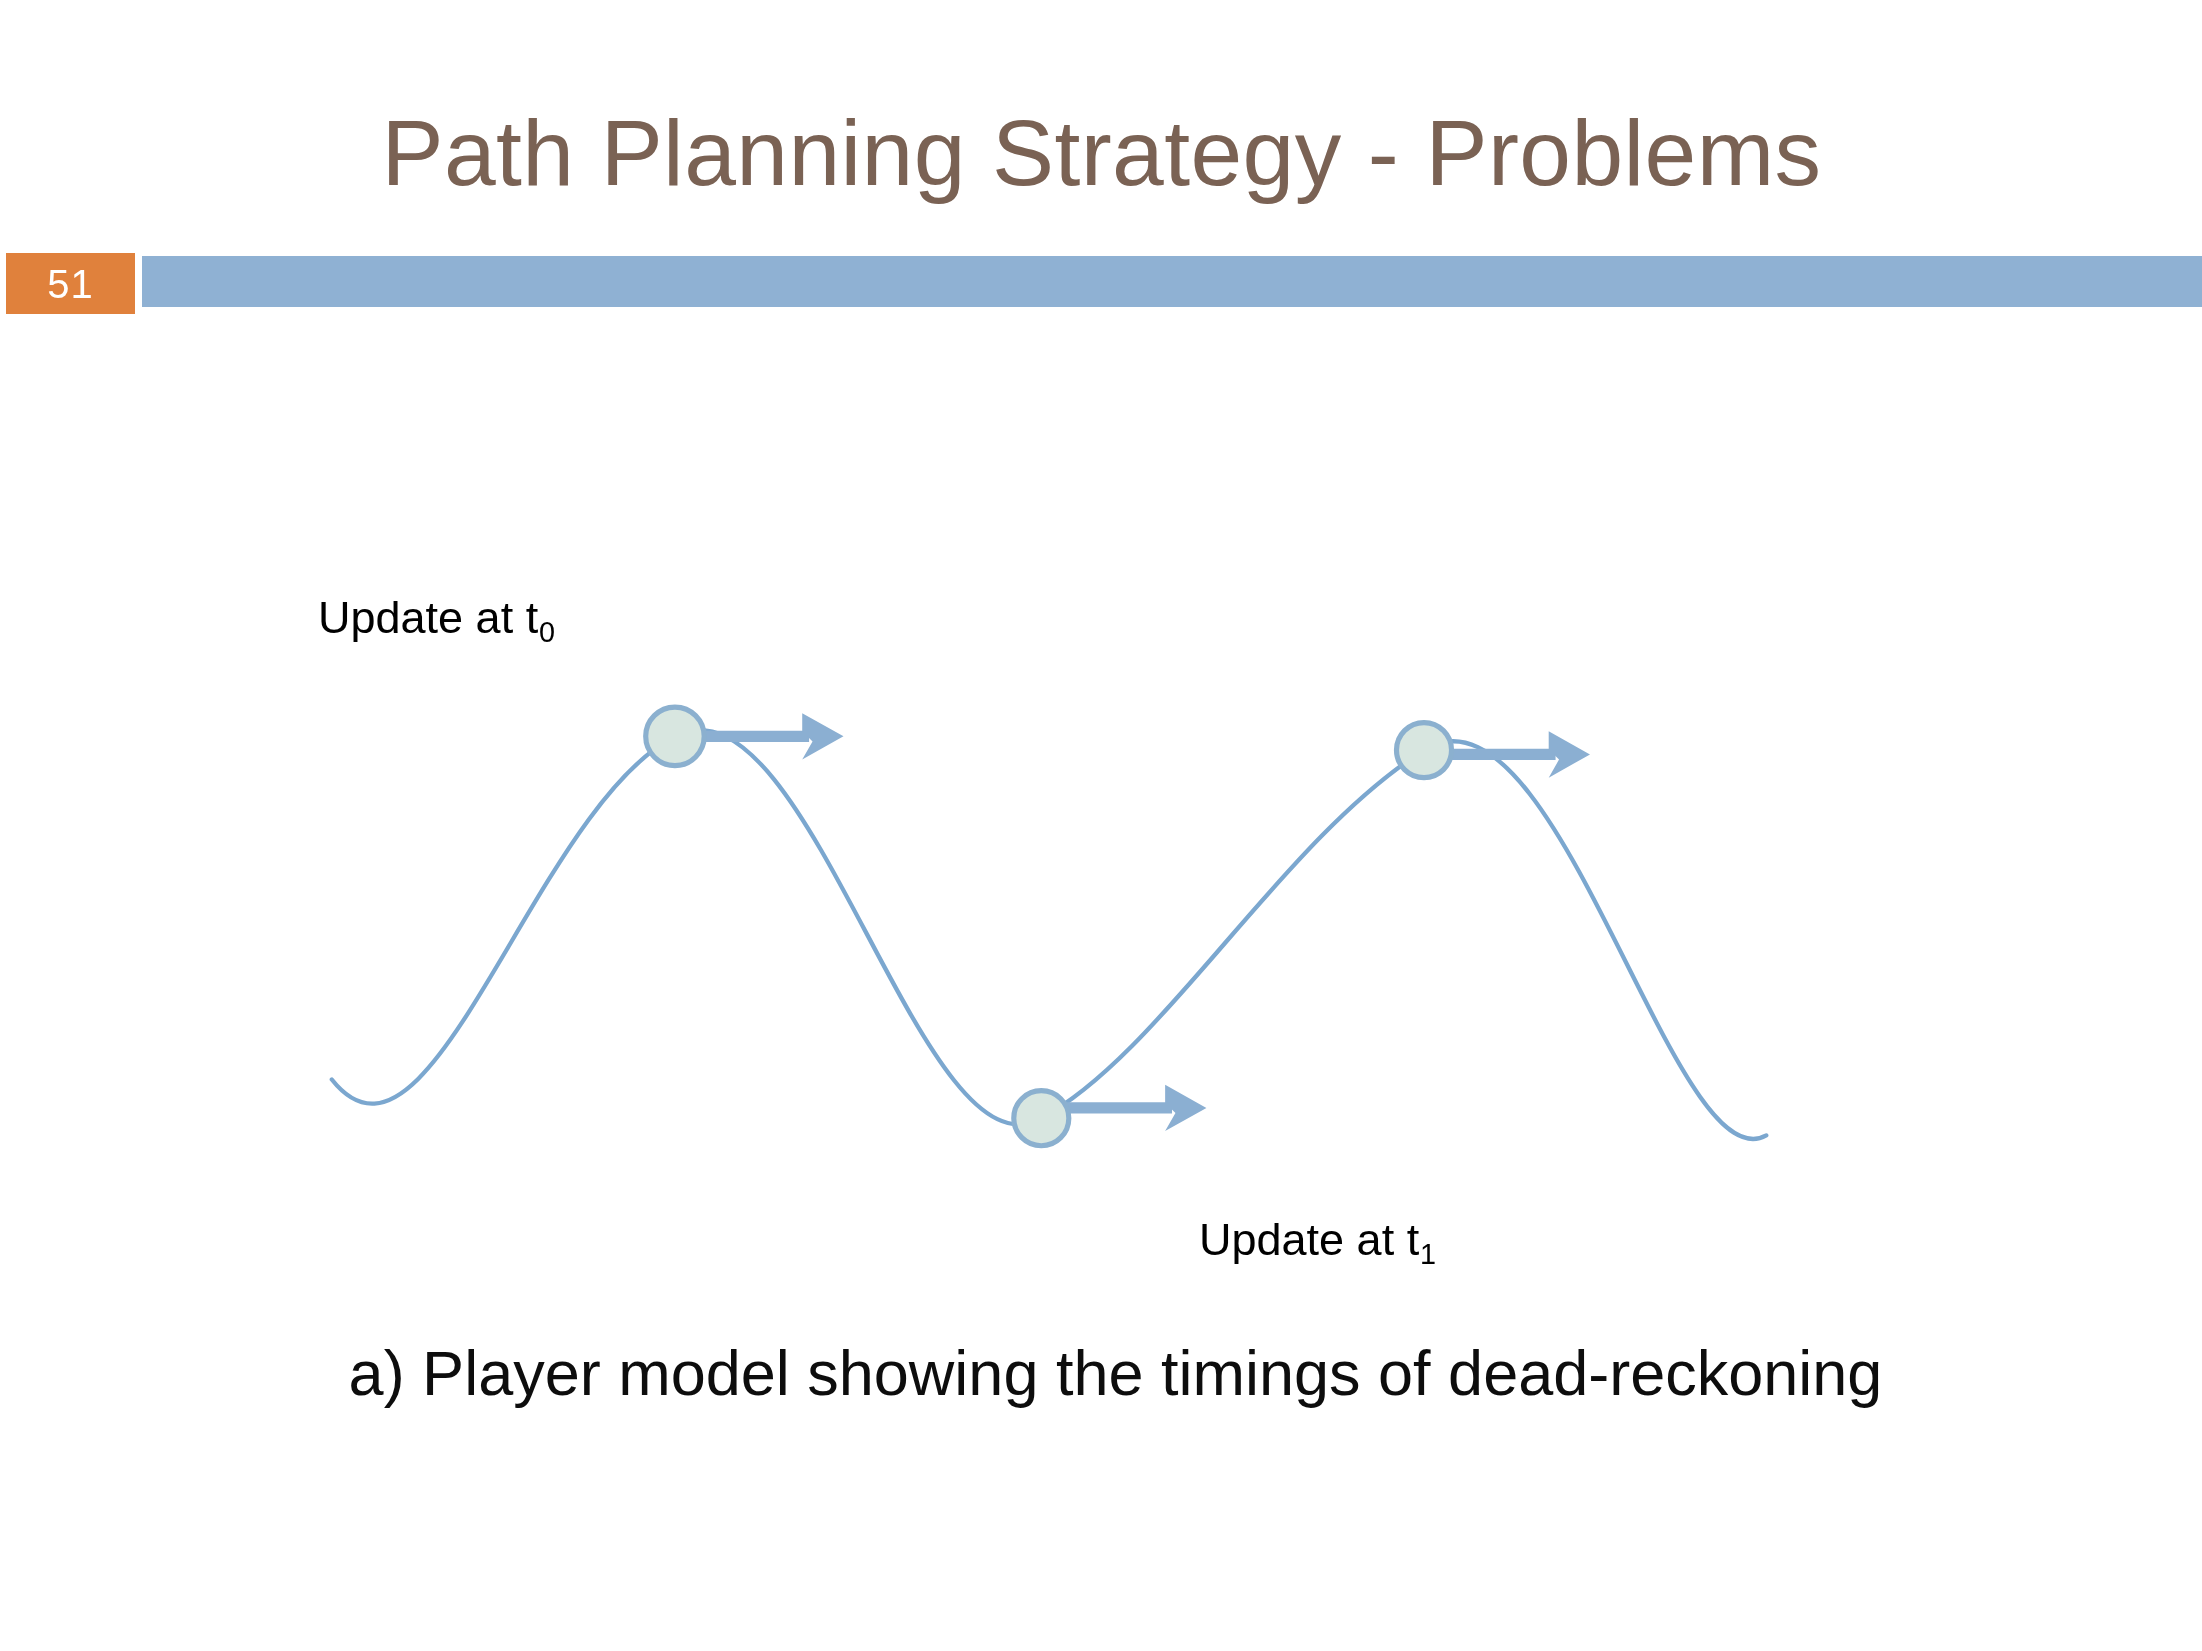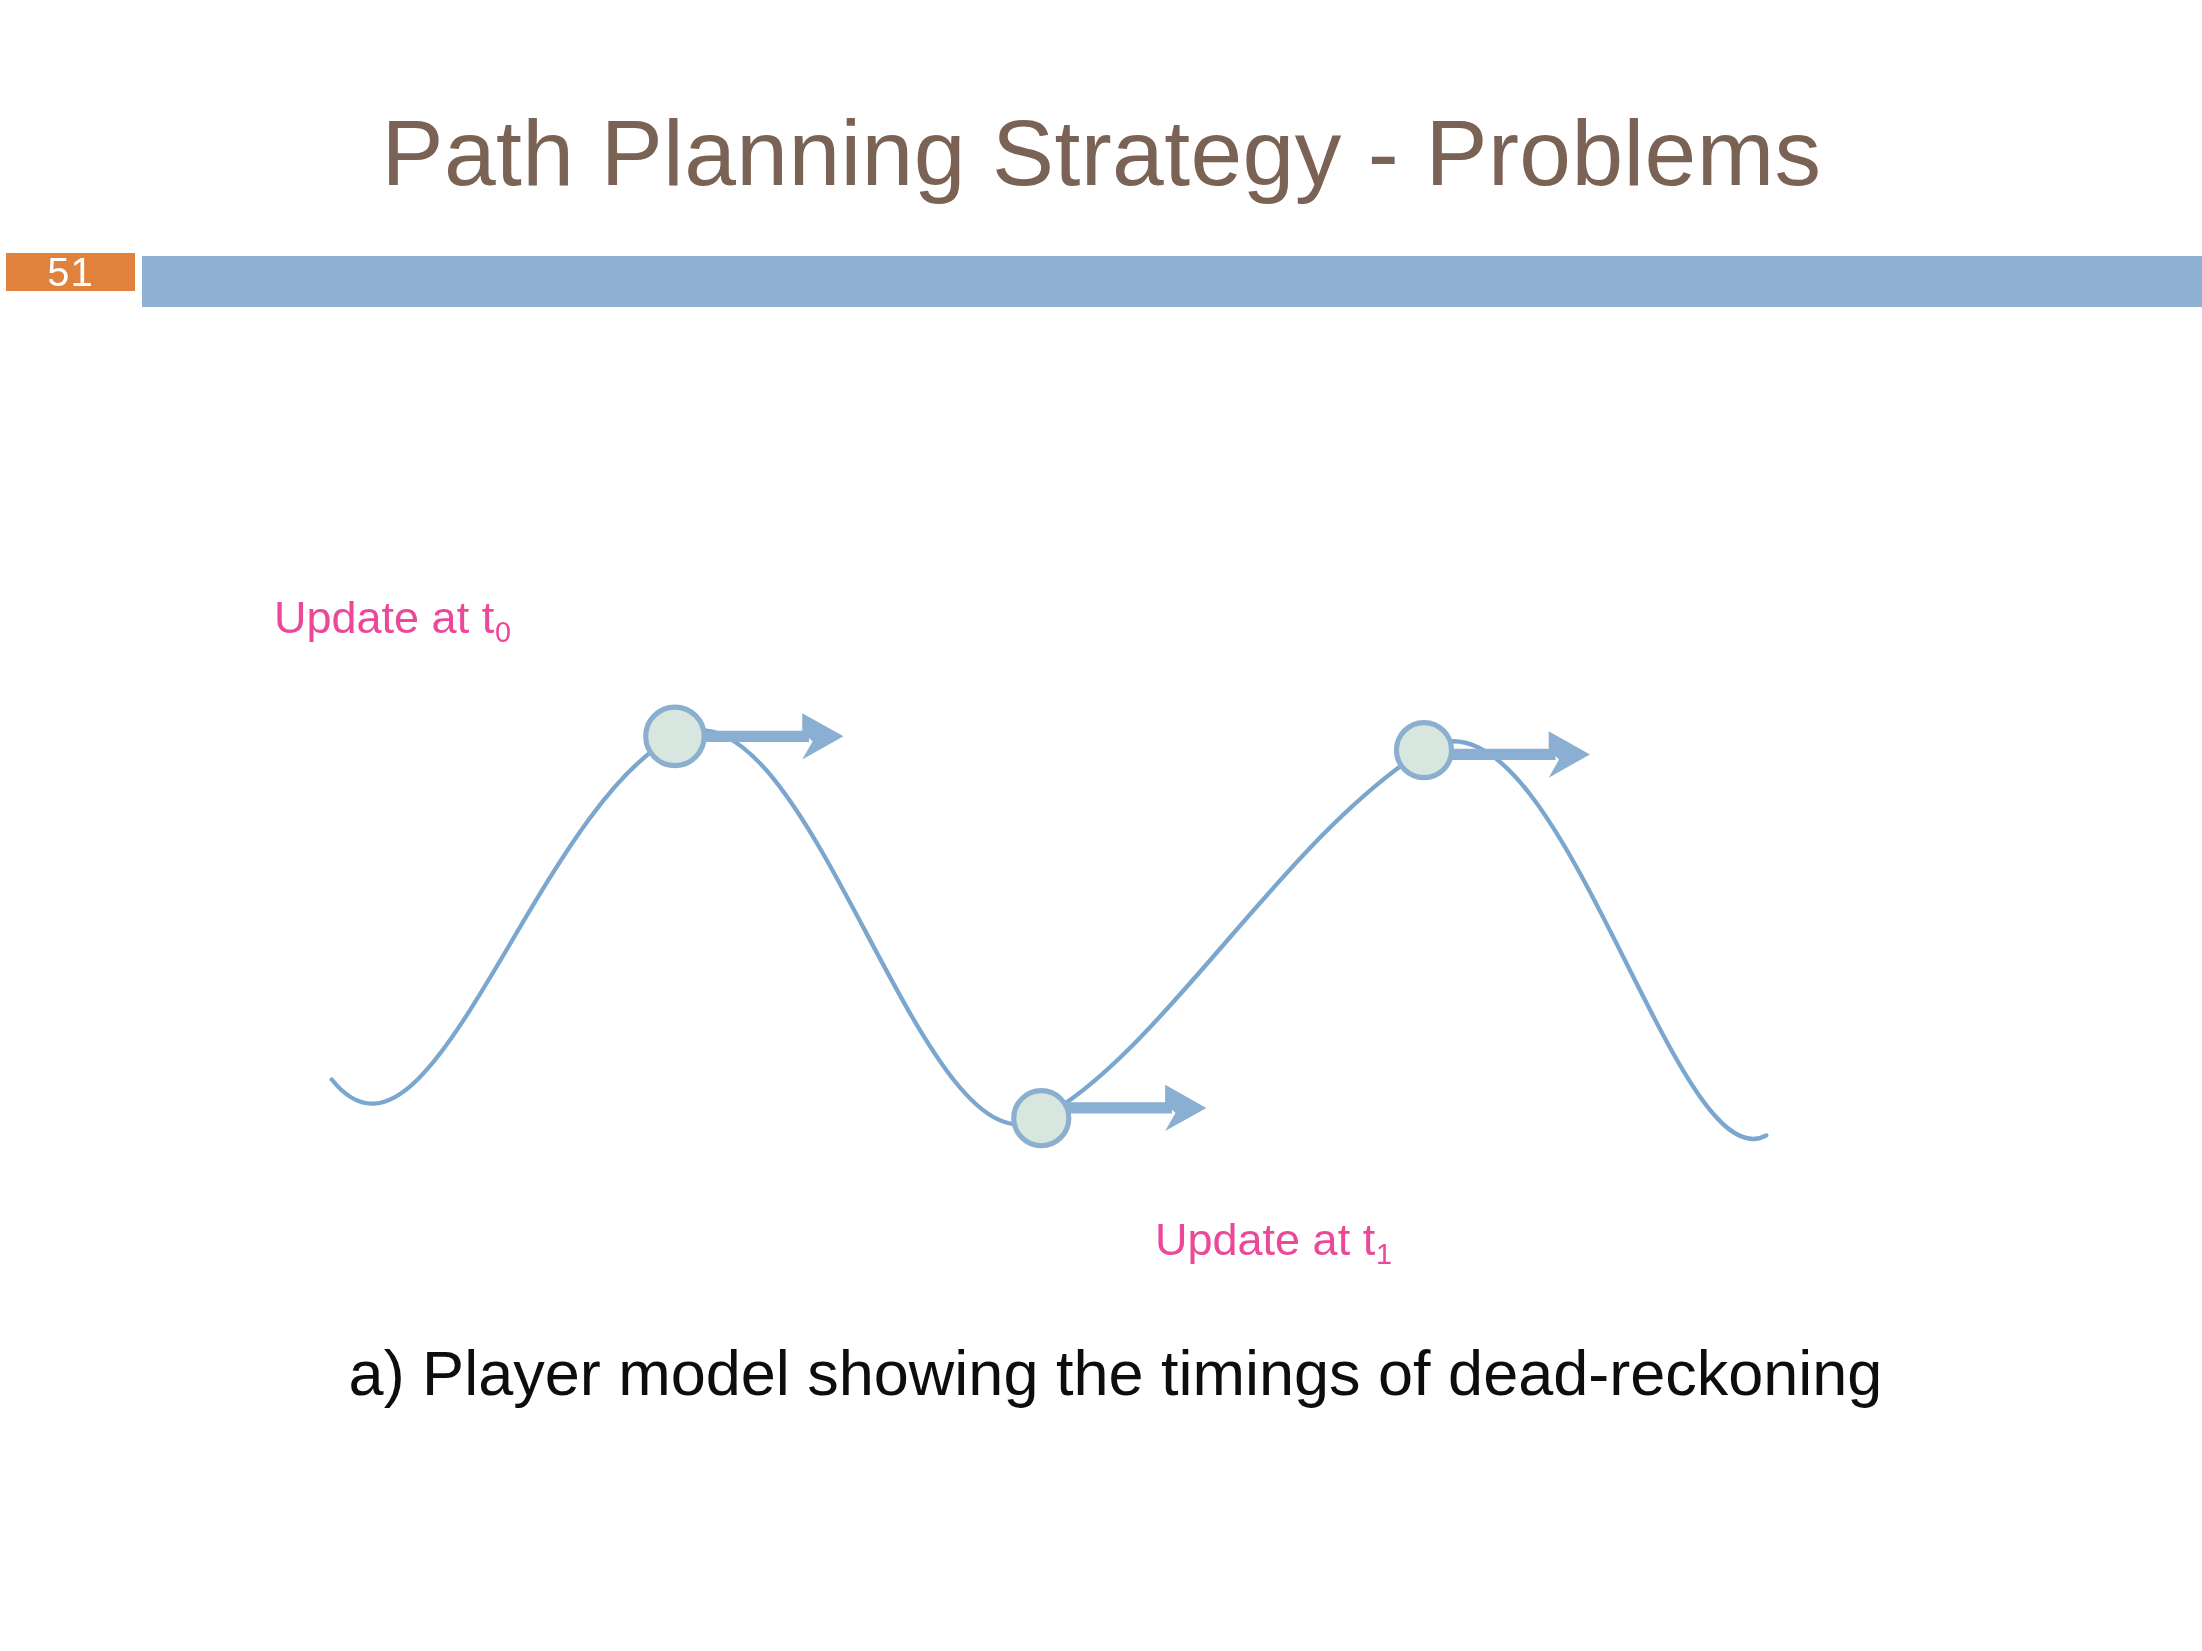--- a/index.html
+++ b/index.html
@@ -45,21 +45,21 @@
     top: 256px;
     width: 2061px;
     height: 51px;
     background: #8fb1d3;
   }
   .page-badge {
     position: absolute;
     left: 6px;
     top: 253px;
     width: 129px;
-    height: 38px;
+    height: 61px;
     background: #e0813c;
     display: flex;
     align-items: center;
     justify-content: center;
   }
   .page-badge-num {
     color: #ffffff;
     font-size: 40px;
     font-weight: 400;
     line-height: 1;
@@ -80,24 +80,25 @@
     top: 0;
     width: 2203px;
     height: 946px;
     display: block;
   }
 
   
   .update-label {
     position: absolute;
     font-size: 45px;
-    color: #ec4899;
+    color: #000000;
     font-weight: 400;
     white-space: nowrap;
     line-height: 1;
+    margin-left: 44px;
   }
   .update-label sub {
     font-size: 0.64em;
     vertical-align: baseline;
     position: relative;
     top: 0.30em;
     padding-left: 0.9px;
   }
   #label-t0 { left: 274px; top: 595px; }
   #label-t1 { left: 1155px; top: 1217px; }

